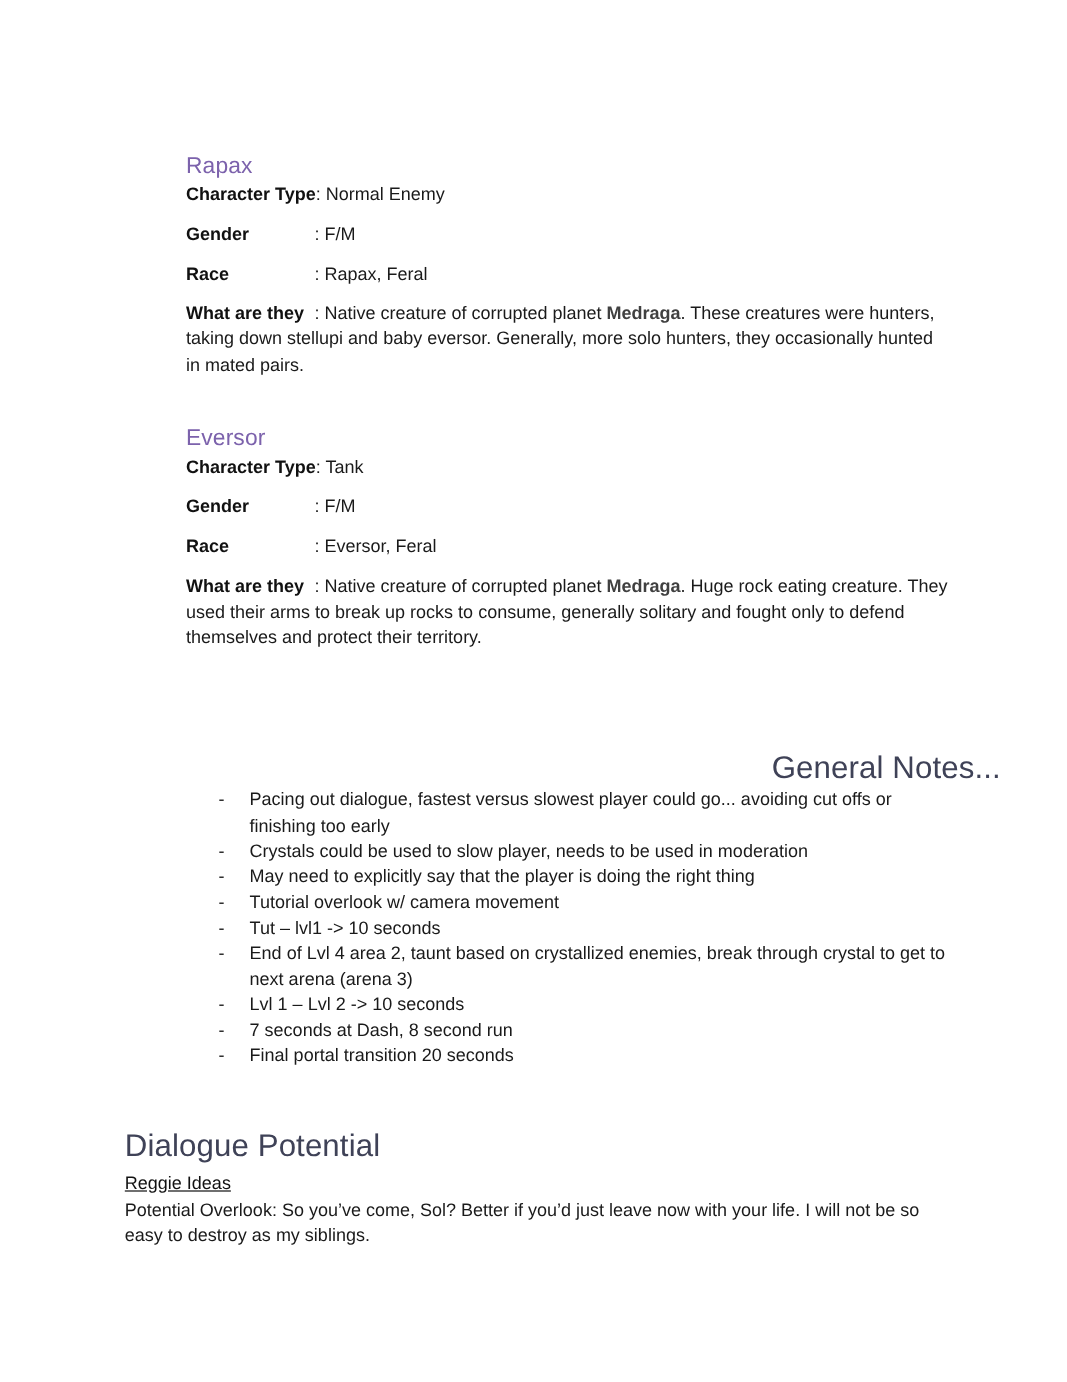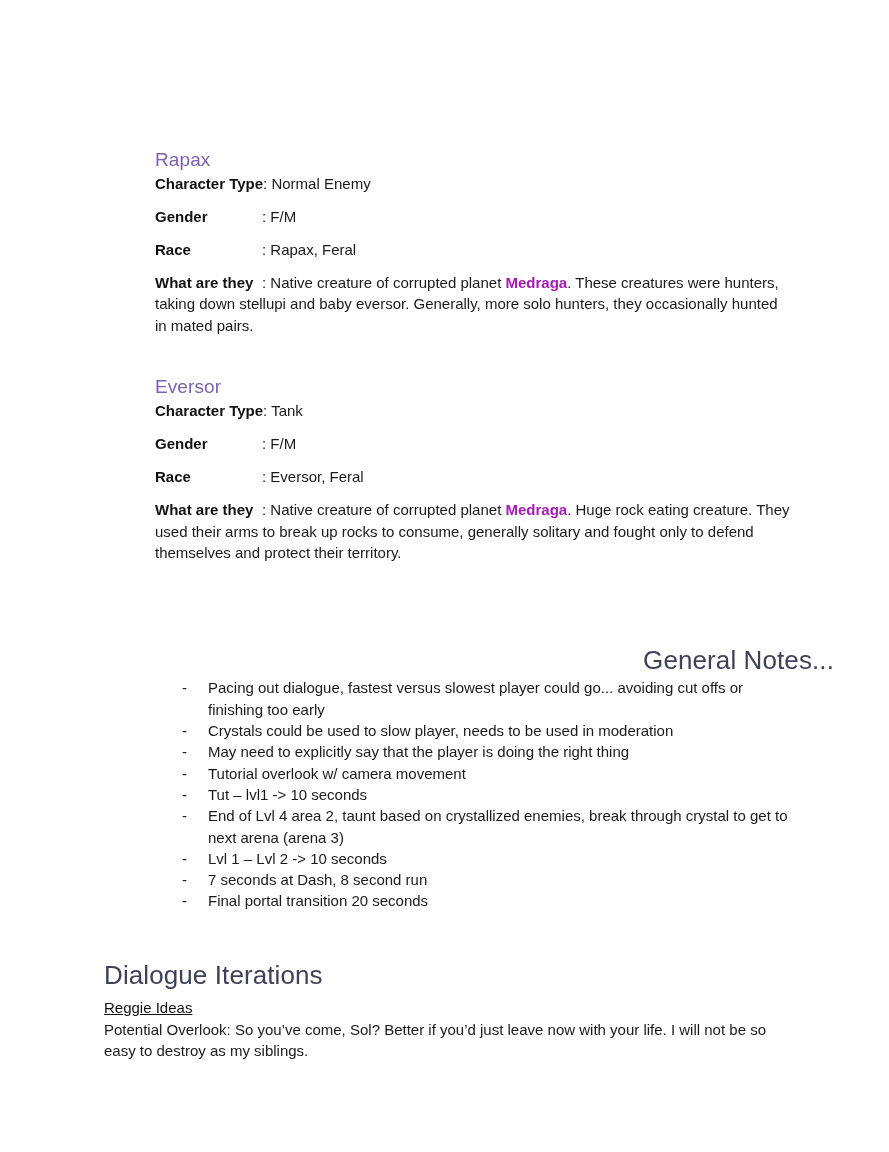--- a/index.html
+++ b/index.html
@@ -9,34 +9,34 @@
   }
   *{box-sizing:border-box;}
   html,body{margin:0;padding:0;}
   body{
     width:889px;height:1152px;background:#ffffff;overflow:hidden;
     font-family:"Liberation Sans","DejaVu Sans",sans-serif;
     font-size:15px;color:var(--body);
     -webkit-font-smoothing:antialiased;
   }
   .page{position:relative;width:889px;height:1152px;background:#ffffff;}
-  .content{position:absolute;left:104px;top:147px;width:730px;}
+  .content{position:absolute;left:104px;top:126px;width:730px;}
 
   
   .char-block{margin-left:51px;width:660px;}
   .char-block.second{margin-top:38px;}
   .char-name{
     font-size:19px;font-weight:400;color:var(--purple);
     margin:0;line-height:25px;letter-spacing:0.1px;
   }
   .field-row{margin:1px 0 12px 0;line-height:21px;}
   .field-label{font-weight:700;display:inline-block;min-width:107px;color:#111;}
   .field-value{white-space:pre-wrap;}
   .about{line-height:21.4px;margin-bottom:0;}
-  .bold{font-weight:700;color:#a21caf;}
+  .bold{font-weight:700;color:#404040;}
 
   
   .h1{
     font-size:26px;font-weight:400;color:var(--dark);
     line-height:34px;margin:0;letter-spacing:0.1px;
   }
   .h1.general{margin-top:80px;text-align:right;}
   .h1.dialogue{margin-top:46px;}
 
   
@@ -112,19 +112,19 @@
       <li>
           <span class="dash">-</span>
           <span class="item-text">7 seconds at Dash, 8 second run</span>
         </li>
       <li>
           <span class="dash">-</span>
           <span class="item-text">Final portal transition 20 seconds</span>
         </li>
     </ul>
 
-    <h1 class="h1 dialogue">Dialogue Iterations</h1>
+    <h1 class="h1 dialogue">Dialogue Potential</h1>
     <p class="reggie">Reggie Ideas</p>
     <p class="overlook">Potential Overlook: So you’ve come, Sol? Better if you’d just leave now with your life. I will not be so
 easy to destroy as my siblings.</p>
 
   </div>
 </div>
 
 </body></html>

